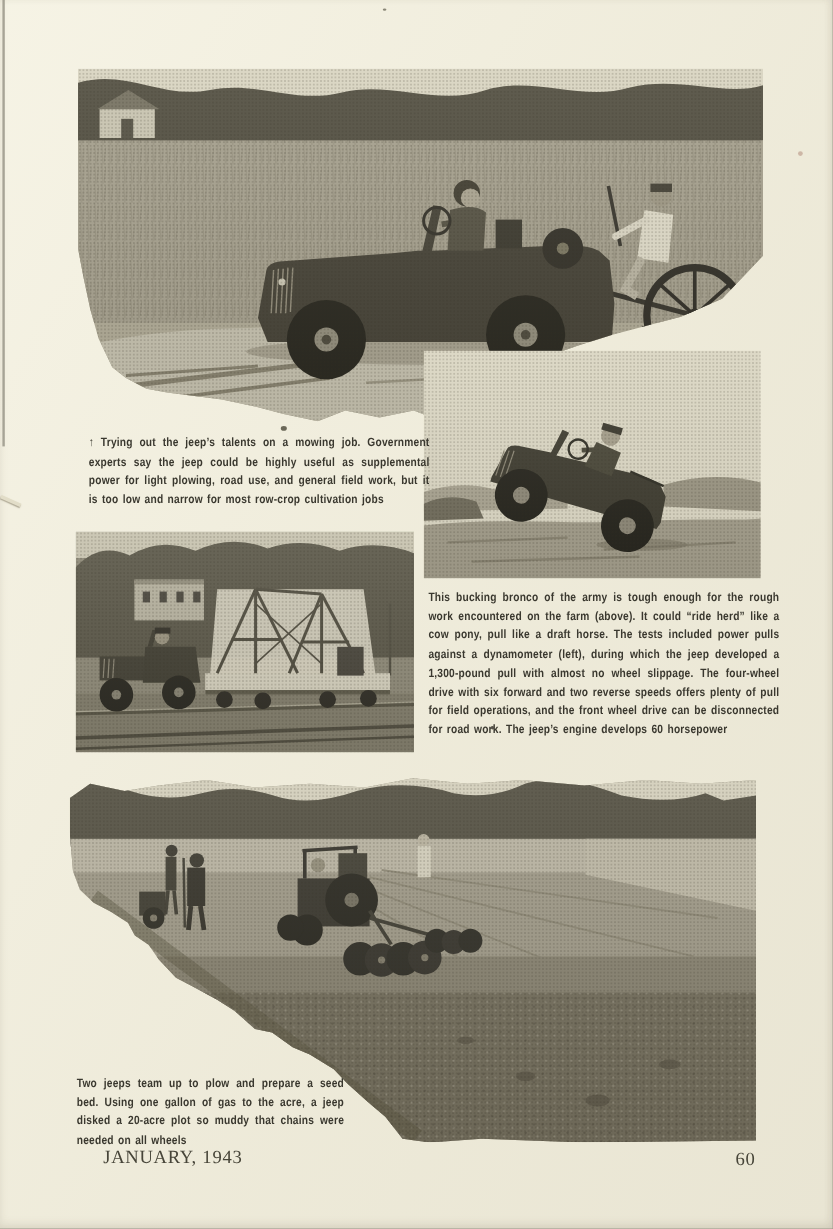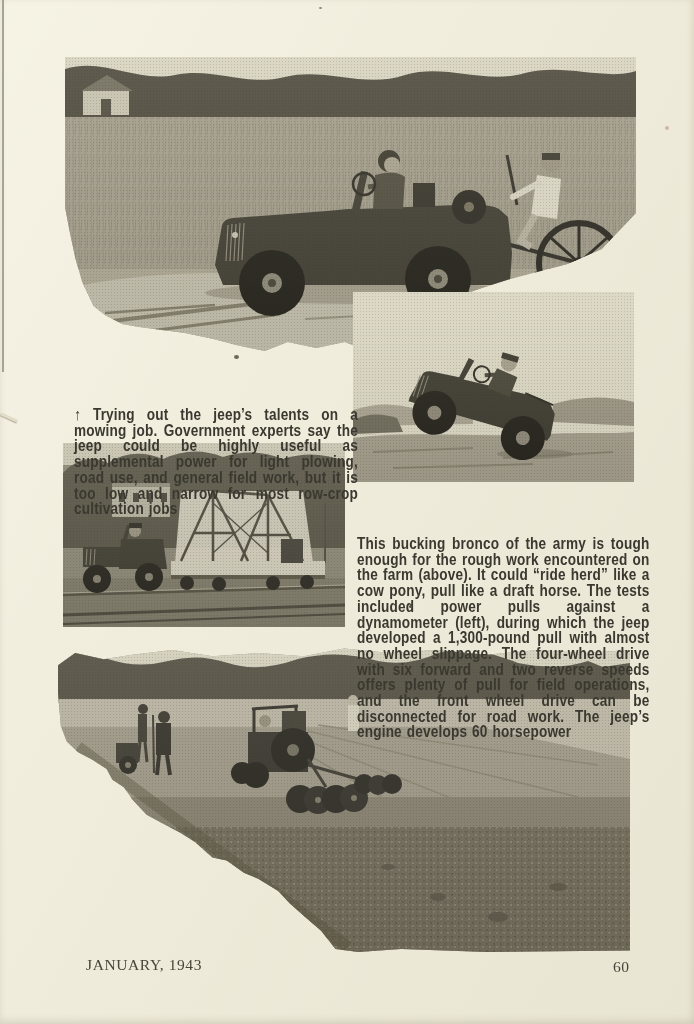--- a/index.html
+++ b/index.html
@@ -11,21 +11,21 @@
     font-family:"Liberation Sans",sans-serif;
     box-shadow:inset 0 -4px 7px rgba(70,60,40,.10), inset -3px 0 6px rgba(70,60,40,.05);
   }
   .photo{position:absolute;overflow:hidden;}
   .photo svg{display:block;}
   .ht{position:absolute;inset:0;pointer-events:none;
       background-image:radial-gradient(rgba(52,48,36,.17) .6px, transparent .95px);
       background-size:3px 3px;}
   .tint{position:absolute;inset:0;pointer-events:none;
       background:linear-gradient(rgba(243,238,217,.12), rgba(84,78,58,.07));}
-  .cap{position:absolute;color:#3a382f;font-weight:bold;font-size:16px;line-height:15.7px;z-index:5;margin-top:45px;}
+  .cap{position:absolute;color:#3a382f;font-weight:bold;font-size:10px;line-height:15.7px;z-index:5;}
   .capInner{display:block;transform:scaleX(.85);transform-origin:0 0;
       text-align:justify;letter-spacing:.2px;word-spacing:1.2px;}
   .footer{position:absolute;font-family:"Liberation Serif",serif;color:#474539;
       font-size:15.5px;letter-spacing:.6px;z-index:5;}
   .edge-line{position:absolute;left:2px;top:0;width:2px;height:372px;background:#8d8b7e;opacity:.75;z-index:6;}
   .crease{position:absolute;left:0;top:416px;width:18px;height:3px;background:#e2ddc8;
       box-shadow:0 1px 1px rgba(120,112,88,.55);transform:rotate(24deg);z-index:6;}
   .speck{position:absolute;border-radius:50%;z-index:6;}
   .speck.s1{left:234px;top:355px;width:5px;height:4px;background:#6b6858;}
   .speck.s2{left:665px;top:126px;width:4px;height:4px;background:#cdb7a6;}
@@ -297,20 +297,23 @@
         <ellipse cx="380" cy="250" rx="8" ry="4"></ellipse>
           <ellipse cx="440" cy="270" rx="10" ry="5"></ellipse>
         <ellipse cx="330" cy="220" rx="7" ry="3"></ellipse>
           <ellipse cx="500" cy="240" rx="9" ry="4"></ellipse>
       </g>
     </svg>
     <div class="tint"></div>
       <div class="ht"></div>
   </div>
 
+  <div class="cap" style="left:64px;top:896px;width:262px;">
+    <span class="capInner" style="width:262px;">Two jeeps team up to plow and prepare a seed bed. Using one gallon of gas to the acre, a jeep disked a 20-acre plot so muddy that chains were needed on all wheels</span>
+  </div>
 
   <div class="footer" style="left:86px;top:956px;">JANUARY, 1943</div>
   <div class="footer" style="left:613px;top:958px;">60</div>
 
   <div class="speck s1"></div>
   <div class="speck s2"></div>
   <div class="speck s3"></div>
   <div class="speck s4"></div>
 
 </div>

